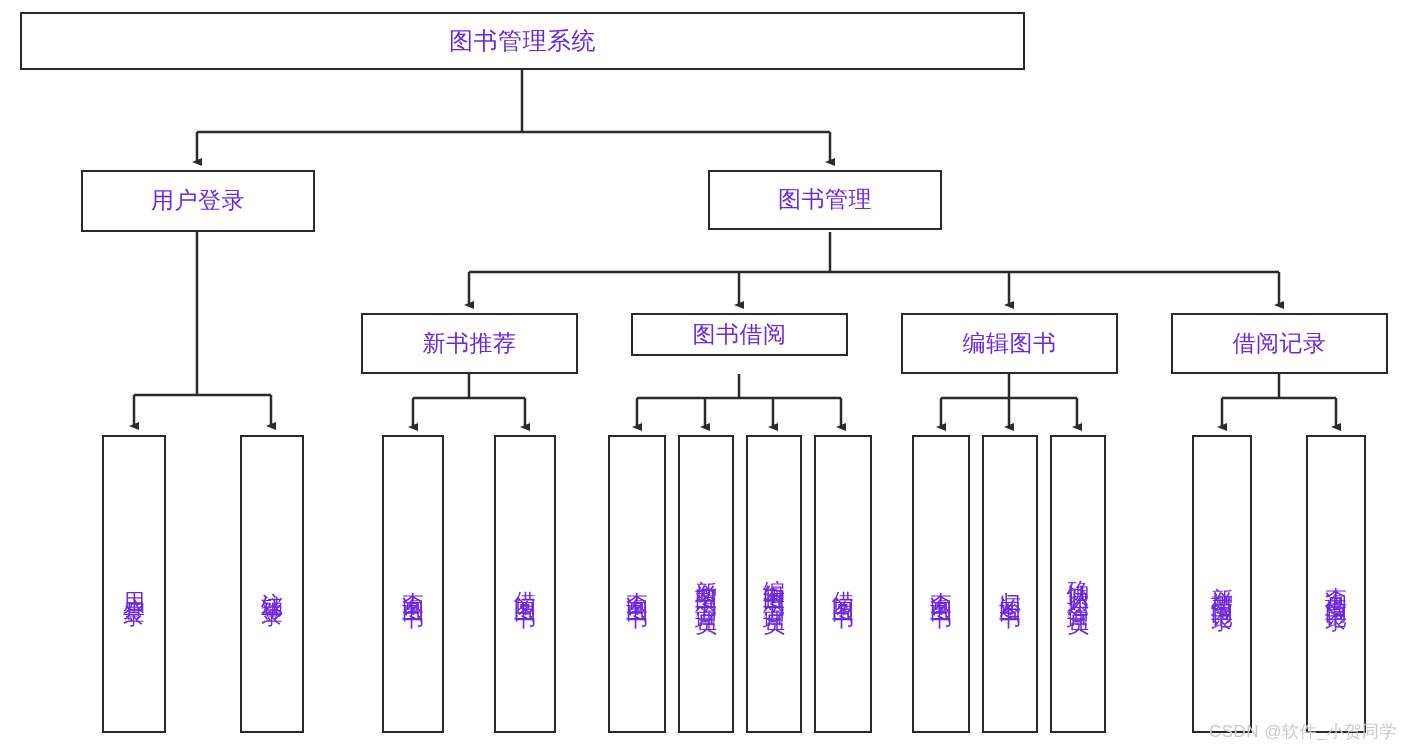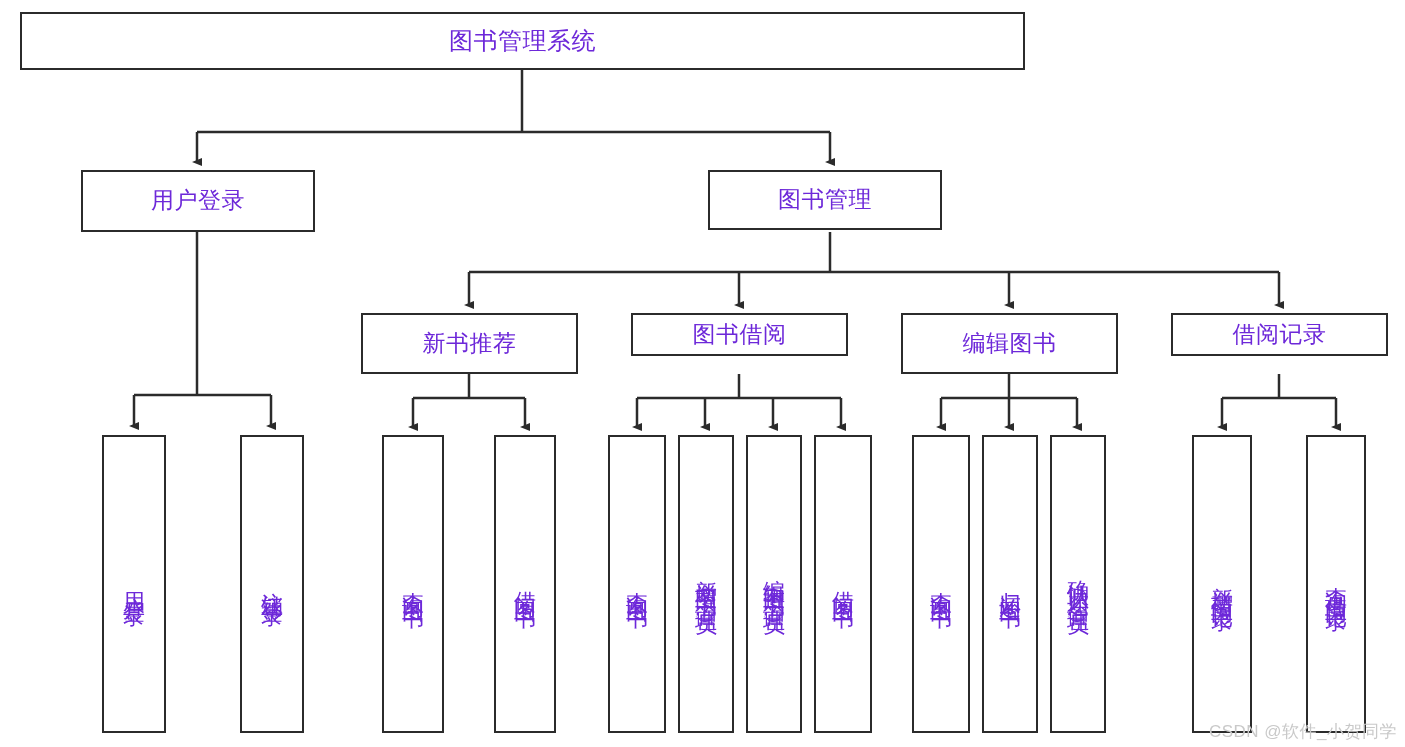--- a/index.html
+++ b/index.html
@@ -143,21 +143,21 @@
 
   <div class="node horiz" style="left:361px; top:313px; width:217px; height:61px;align-items:center;">
     <span class="label">新书推荐</span>
   </div>
   <div class="node horiz" style="left:631px; top:313px; width:217px; height:43px;">
     <span class="label">图书借阅</span>
   </div>
   <div class="node horiz" style="left:901px; top:313px; width:217px; height:61px;">
     <span class="label">编辑图书</span>
   </div>
-  <div class="node horiz" style="left:1171px; top:313px; width:217px; height:43px;">
+  <div class="node horiz" style="left:1171px; top:313px; width:217px; height:61px;">
     <span class="label">借阅记录</span>
   </div>
 
   <div class="node vert" style="left:102px; top:435px; width:64px; height:298px;">
     <span class="label">用户登录</span>
   </div>
   <div class="node vert" style="left:240px; top:435px; width:64px; height:298px;">
     <span class="label">注销登录</span>
   </div>
 

